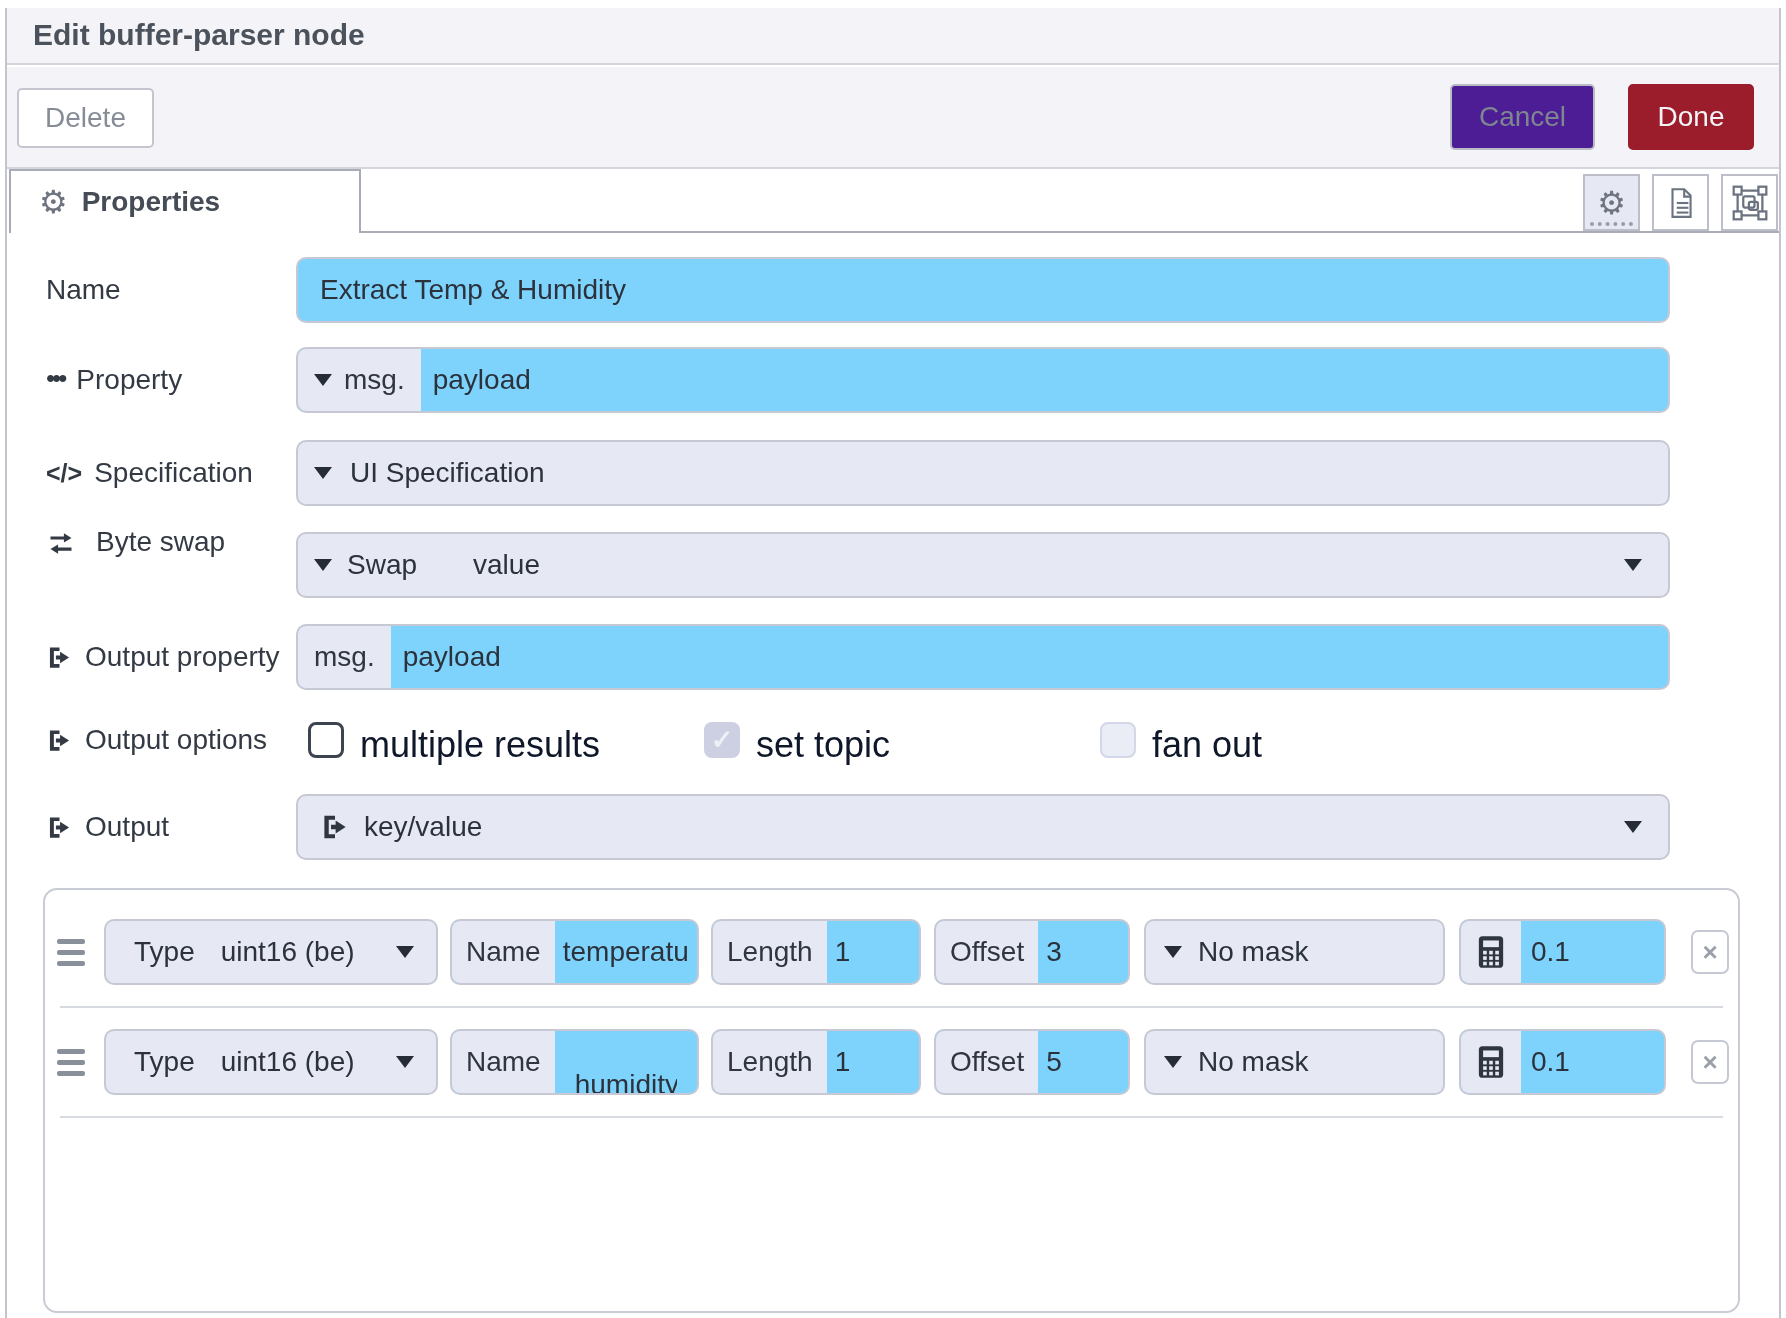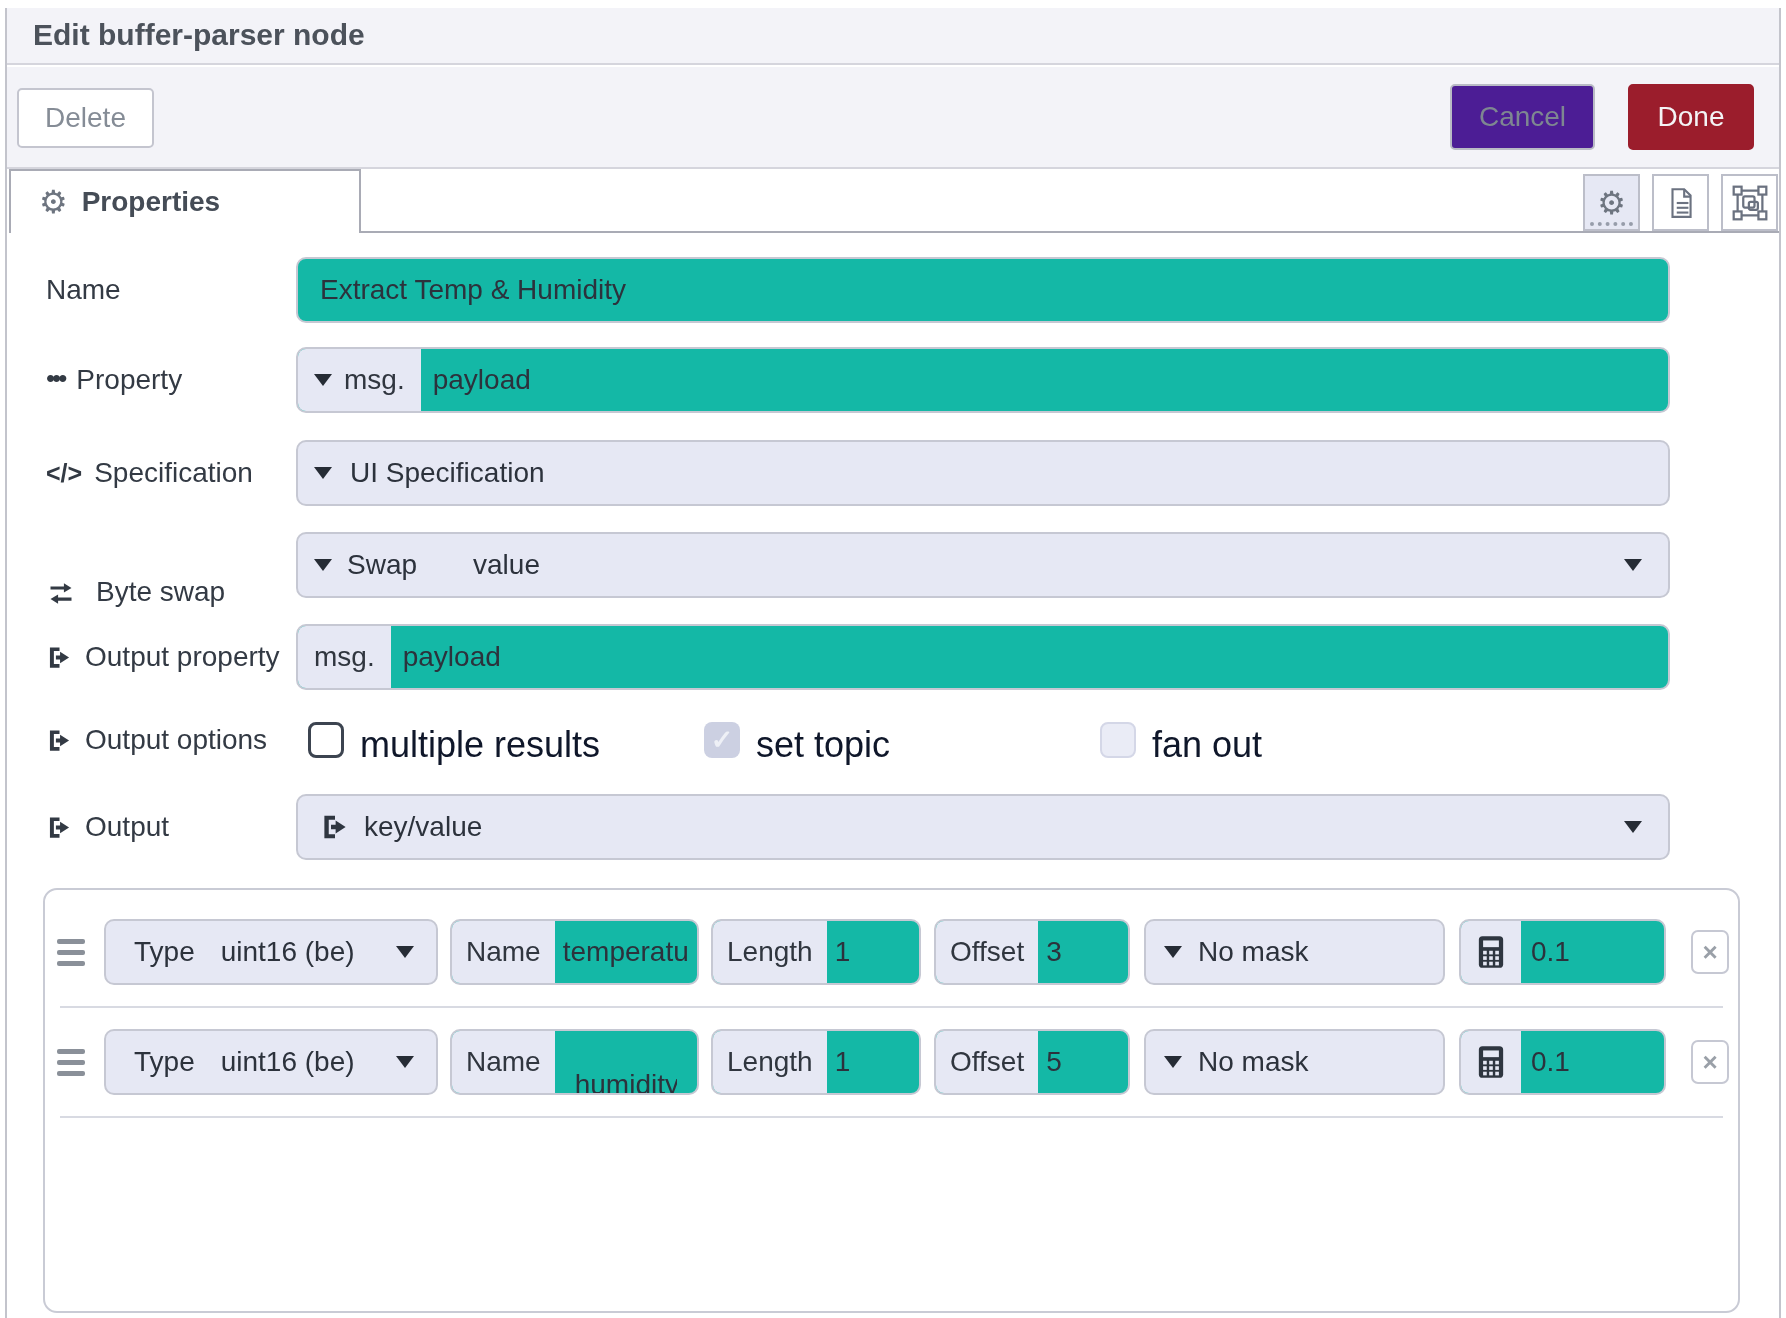--- a/index.html
+++ b/index.html
@@ -19,21 +19,21 @@
   .gear-glyph{font-size:32px;color:#6e7580;line-height:1;}
   .tabline{position:absolute;height:2px;background:#a9abb5;}
   .iconbtn{position:absolute;width:57px;height:57px;box-sizing:border-box;border:2px solid #bcbec9;background:#fff;
            display:flex;align-items:center;justify-content:center;}
   .iconbtn.active{background:#e6e8f4;}
   .iconbtn.active .dots{position:absolute;left:5px;right:5px;bottom:3px;border-bottom:4px dotted #979daa;}
   .row-label{position:absolute;left:46px;display:flex;align-items:center;gap:12px;font-size:28px;color:#333a44;white-space:nowrap;}
   .lbl-icon{display:flex;align-items:center;color:#333a44;}
   .dots-icon{font-size:26px;letter-spacing:-3px;line-height:1;position:relative;top:-2px;}
   .code-icon{font-size:25px;font-weight:bold;}
-  .field{position:absolute;box-sizing:border-box;height:66px;border:2px solid #c6c8d3;border-radius:10px;background:#14b8a6;
+  .field{position:absolute;box-sizing:border-box;height:66px;border:2px solid #c6c8d3;border-radius:10px;background:#7dd3fc;
          display:flex;align-items:center;overflow:hidden;font-size:28px;}
   .field.lav{background:#e6e8f4;}
   .pref{height:100%;background:#e6e8f4;display:flex;align-items:center;gap:12px;padding:0 16px;box-sizing:border-box;
         flex:none;color:#30363f;}
   .caret{width:0;height:0;border-left:9px solid transparent;border-right:9px solid transparent;border-top:12px solid #262c35;flex:none;}
   .caret-right{position:absolute;right:26px;top:50%;margin-top:-6px;}
   .fld-input{flex:1;min-width:0;border:none;outline:none;background:transparent;font-family:"Liberation Sans",sans-serif;
              font-size:28px;color:#2c323c;padding:0 12px;height:100%;}
   .fld-text{padding:0 6px;white-space:nowrap;}
   .cb{position:absolute;width:36px;height:36px;border-radius:8px;box-sizing:border-box;}
@@ -124,21 +124,21 @@
 
   <div class="row-label" style="top:457px;">
     <span class="lbl-icon code-icon">&lt;/&gt;</span>
     <span>Specification</span>
   </div>
   <div class="field lav" style="left:296px;top:440px;width:1374px;">
     <span class="caret" style="margin-left:16px;"></span>
     <span class="fld-text" style="margin-left:12px;">UI Specification</span>
   </div>
 
-  <div class="row-label" style="top:576px;gap:20px;">
+  <div class="row-label" style="top:526px;gap:20px;">
     <span class="lbl-icon">
       <svg class="ic" width="30" height="28" viewBox="0 0 24 24" fill="#333a44">
         <path d="M3 7.2h11.5V4.6L21 8.5l-6.5 3.9V9.8H3z"></path>
         <path d="M21 16.8H9.5v-2.6L3 18.1l6.5 3.9v-2.6H21z"></path>
       </svg>
     </span>
     <span>Byte swap</span>
   </div>
   <div class="field lav" style="left:296px;top:532px;width:1374px;">
     <span class="caret" style="margin-left:16px;"></span>

